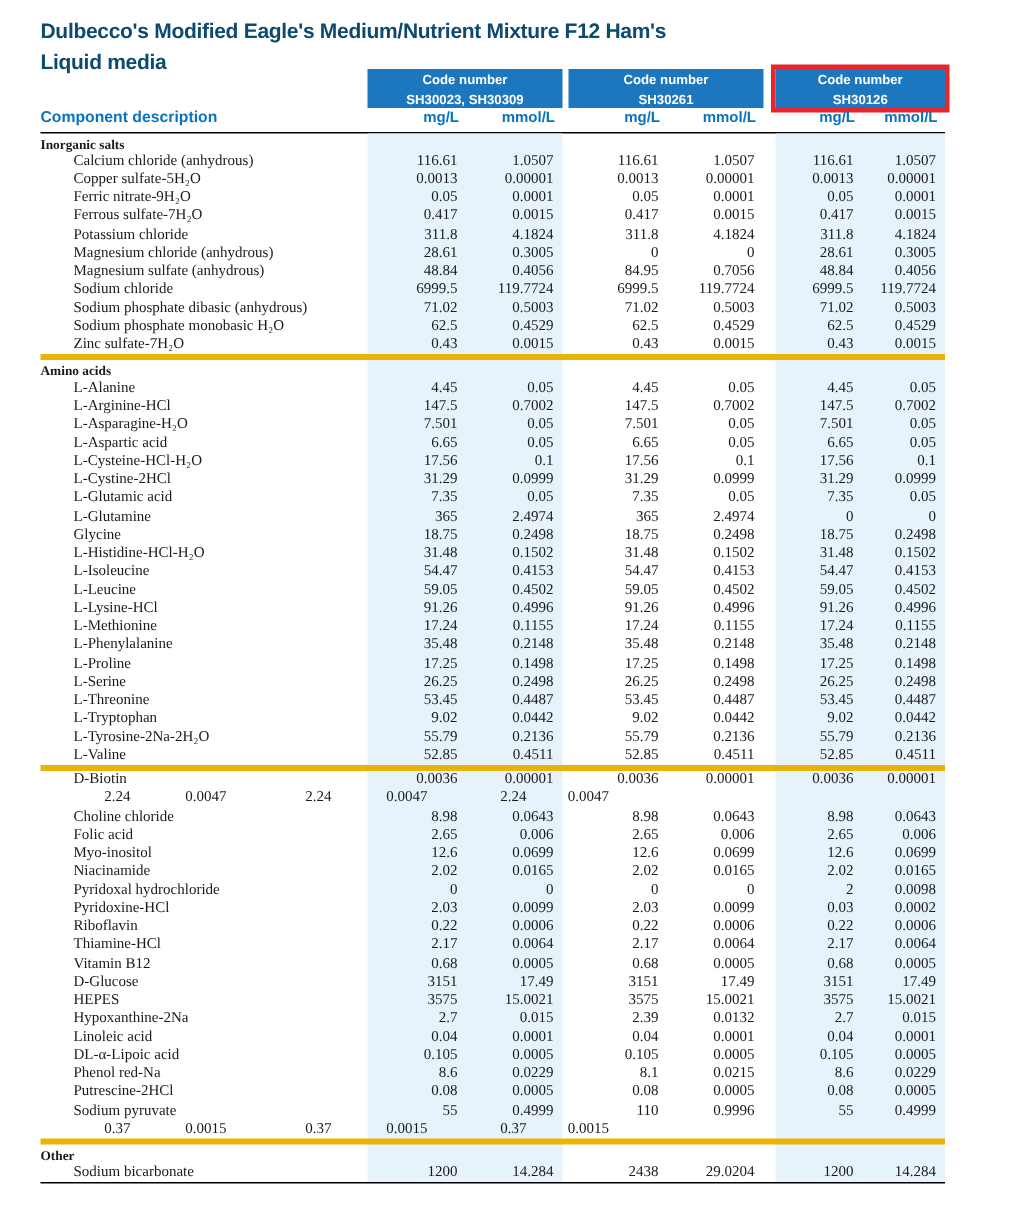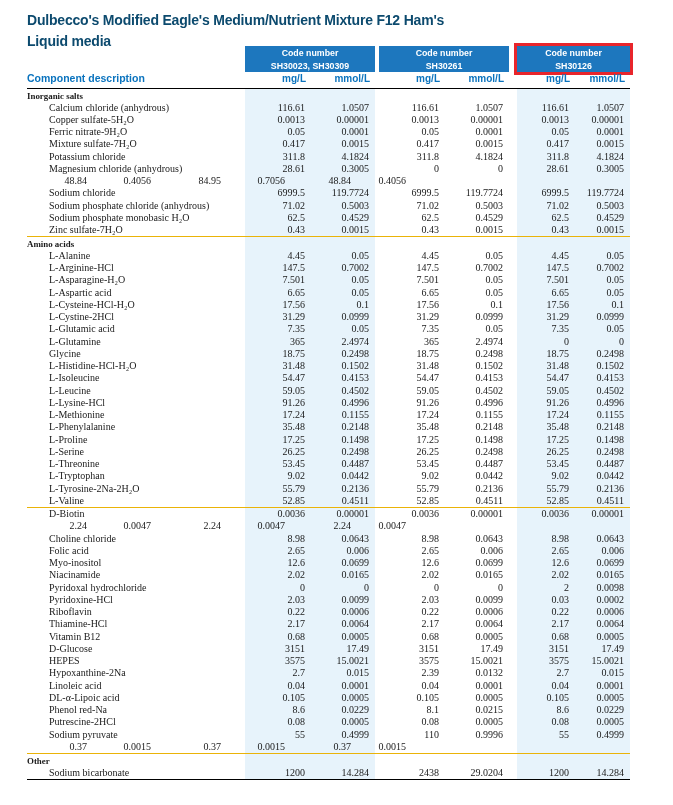--- a/index.html
+++ b/index.html
@@ -29,21 +29,21 @@
   .u-mg1 { width:66px; } .u-mm1 { width:64px; }
   .u-mg2 { width:66px; margin-left:4px; } .u-mm2 { width:64px; }
   .u-mg3 { width:58px; margin-left:8px; } .u-mm3 { width:55px; }
   
   .tbody { position:absolute; top:88px; left:27px; width:603px;
            border-top:1.5px solid #000; border-bottom:1.5px solid #000; }
   .band { position:absolute; top:0; bottom:0; background:#e7f3fb; z-index:0; }
   .band.b1 { left:218px; width:130px; }
   .band.b3 { left:490px; width:113px; }
   .tsection { position:relative; z-index:1;font-family:Liberation Serif, serif; }
-  .tsection + .tsection { border-top:1px solid #eab308; }
+  .tsection + .tsection { border-top:4px solid #eab308; }
   .section-title { height:12.6px; line-height:12.6px; font-weight:bold; font-size:8.9px;
                    padding-top:1px; }
   .trow { display:flex; height:12.25px; line-height:12.25px; font-size:10px; }
   .c-desc { width:218px; padding-left:22px; white-space:nowrap; overflow:hidden; }
   .cell { text-align:right; padding-right:6px; }
   .c1 { width:66px; } .c2 { width:64px; }
   .c3 { width:66px; margin-left:4px; } .c4 { width:64px; }
   .c5 { width:58px; margin-left:8px; } .c6 { width:55px; }
 </style>
 </head>
@@ -112,21 +112,21 @@
     <div class="c-desc">Ferric nitrate-9H₂O</div>
     <div class="cell c1">0.05</div>
     <div class="cell c2">0.0001</div>
     <div class="cell c3">0.05</div>
     <div class="cell c4">0.0001</div>
     <div class="cell c5">0.05</div>
     <div class="cell c6">0.0001</div>
   </div>
 
   <div class="trow">
-    <div class="c-desc">Mixture sulfate-7H₂O</div>
+    <div class="c-desc">Ferrous sulfate-7H₂O</div>
     <div class="cell c1">0.417</div>
     <div class="cell c2">0.0015</div>
     <div class="cell c3">0.417</div>
     <div class="cell c4">0.0015</div>
     <div class="cell c5">0.417</div>
     <div class="cell c6">0.0015</div>
   </div>
 
   <div class="trow">
     <div class="c-desc">Potassium chloride</div>
@@ -142,40 +142,41 @@
     <div class="c-desc">Magnesium chloride (anhydrous)</div>
     <div class="cell c1">28.61</div>
     <div class="cell c2">0.3005</div>
     <div class="cell c3">0</div>
     <div class="cell c4">0</div>
     <div class="cell c5">28.61</div>
     <div class="cell c6">0.3005</div>
   </div>
 
   <div class="trow">
+    <div class="c-desc">Magnesium sulfate (anhydrous)</div>
     <div class="cell c1">48.84</div>
     <div class="cell c2">0.4056</div>
     <div class="cell c3">84.95</div>
     <div class="cell c4">0.7056</div>
     <div class="cell c5">48.84</div>
     <div class="cell c6">0.4056</div>
   </div>
 
   <div class="trow">
     <div class="c-desc">Sodium chloride</div>
     <div class="cell c1">6999.5</div>
     <div class="cell c2">119.7724</div>
     <div class="cell c3">6999.5</div>
     <div class="cell c4">119.7724</div>
     <div class="cell c5">6999.5</div>
     <div class="cell c6">119.7724</div>
   </div>
 
   <div class="trow">
-    <div class="c-desc">Sodium phosphate chloride (anhydrous)</div>
+    <div class="c-desc">Sodium phosphate dibasic (anhydrous)</div>
     <div class="cell c1">71.02</div>
     <div class="cell c2">0.5003</div>
     <div class="cell c3">71.02</div>
     <div class="cell c4">0.5003</div>
     <div class="cell c5">71.02</div>
     <div class="cell c6">0.5003</div>
   </div>
 
   <div class="trow">
     <div class="c-desc">Sodium phosphate monobasic H₂O</div>

